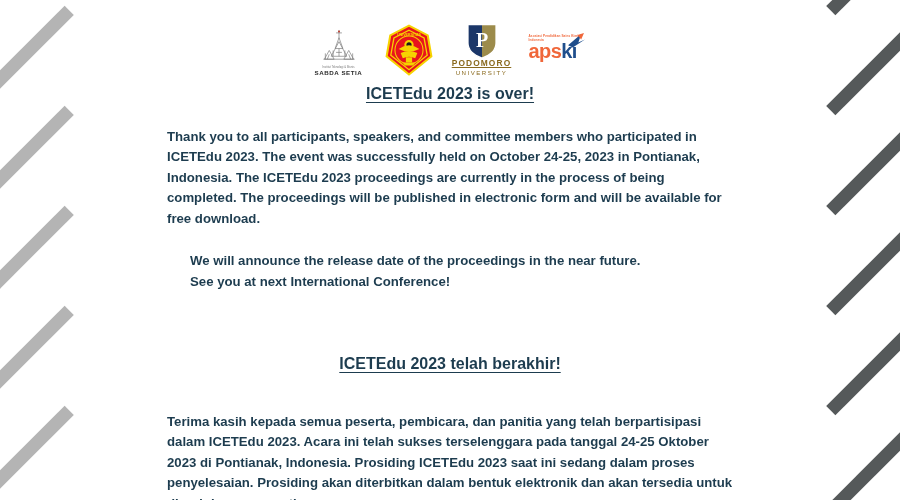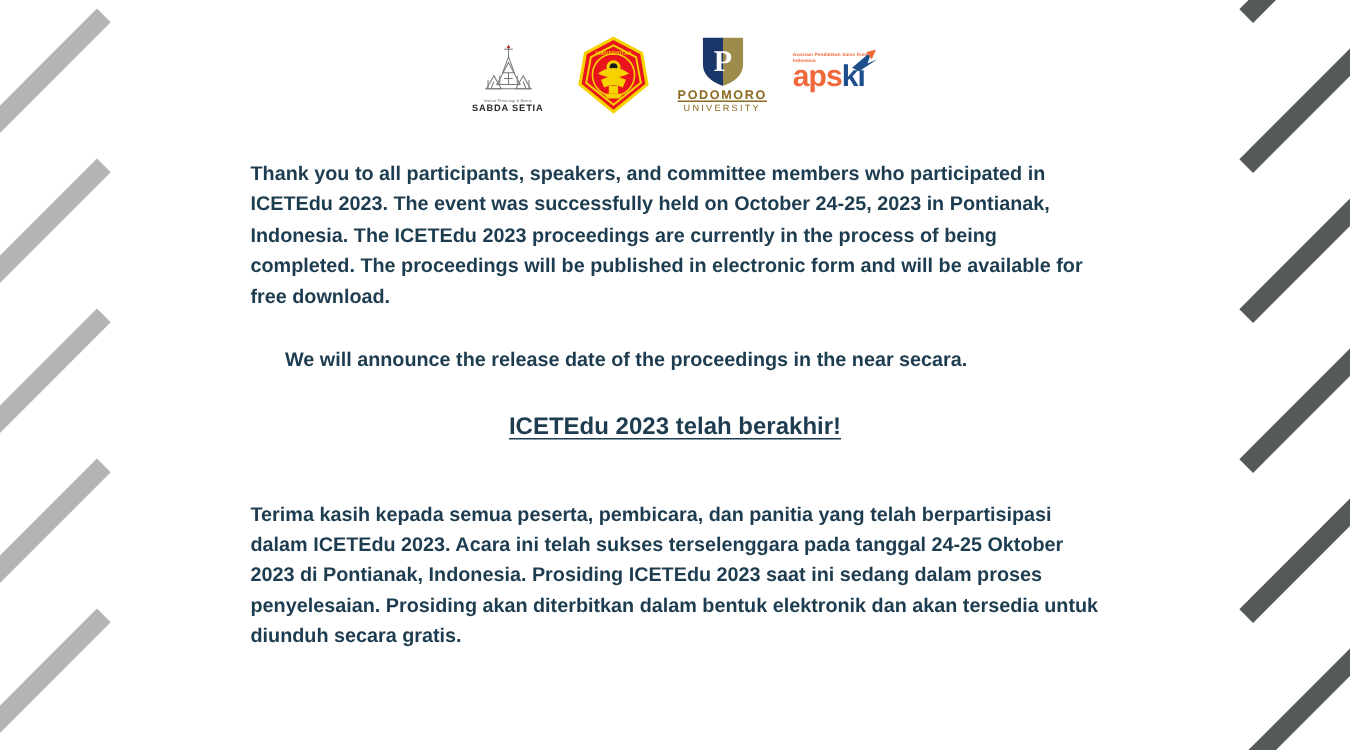--- a/index.html
+++ b/index.html
@@ -164,21 +164,21 @@
     line-height: 1.55;
     margin: 0 auto;
     width: 566px;
     text-align: left;
   }
   .para-narrow {
     width: 520px;
   }
   .block-en-p1 { margin-top: 22px; }
   .block-en-p2 { margin-top: 22px; }
-  .block-id-head { margin-top: 24px; }
+  .block-id-head { margin-top: 62px; }
   .block-id-p1 { margin-top: 37px; }
 </style>
 </head>
 <body>
 
 <div class="page">
 
   <div class="stripe-band left">
     <div class="stripe" style="left:-46px; top:-6px;"></div>
     <div class="stripe" style="left:-46px; top:94px;"></div>
@@ -262,25 +262,27 @@
           <path d="M2 26 L30 2 L24 20 L38 14 L12 31 Z" fill="#1f4e8c"></path>
           <path d="M22 4 L36 0 L30 14 Z" fill="#f0673a"></path>
         </svg>
       </div>
     </div>
 
   </div>
 
   <div class="content">
 
+    <h1 class="section-heading">ICETEdu 2023 is over!</h1>
 
     <p class="para block-en-p1">Thank you to all participants, speakers, and committee members who participated in ICETEdu 2023. The event was successfully held on October 24-25, 2023 in Pontianak, Indonesia. The ICETEdu 2023 proceedings are currently in the process of being completed. The proceedings will be published in electronic form and will be available for free download.</p>
 
     <p class="para para-narrow block-en-p2">
-      <span>We will announce the release date of the proceedings in the near secara.</span><br>
+      <span>We will announce the release date of the proceedings in the near future.</span><br>
+      <span>See you at next International Conference!</span>
     </p>
 
     <h1 class="section-heading block-id-head">ICETEdu 2023 telah berakhir!</h1>
 
     <p class="para block-id-p1">Terima kasih kepada semua peserta, pembicara, dan panitia yang telah berpartisipasi dalam ICETEdu 2023. Acara ini telah sukses terselenggara pada tanggal 24-25 Oktober 2023 di Pontianak, Indonesia. Prosiding ICETEdu 2023 saat ini sedang dalam proses penyelesaian. Prosiding akan diterbitkan dalam bentuk elektronik dan akan tersedia untuk diunduh secara gratis.</p>
 
   </div>
 
 </div>
 

